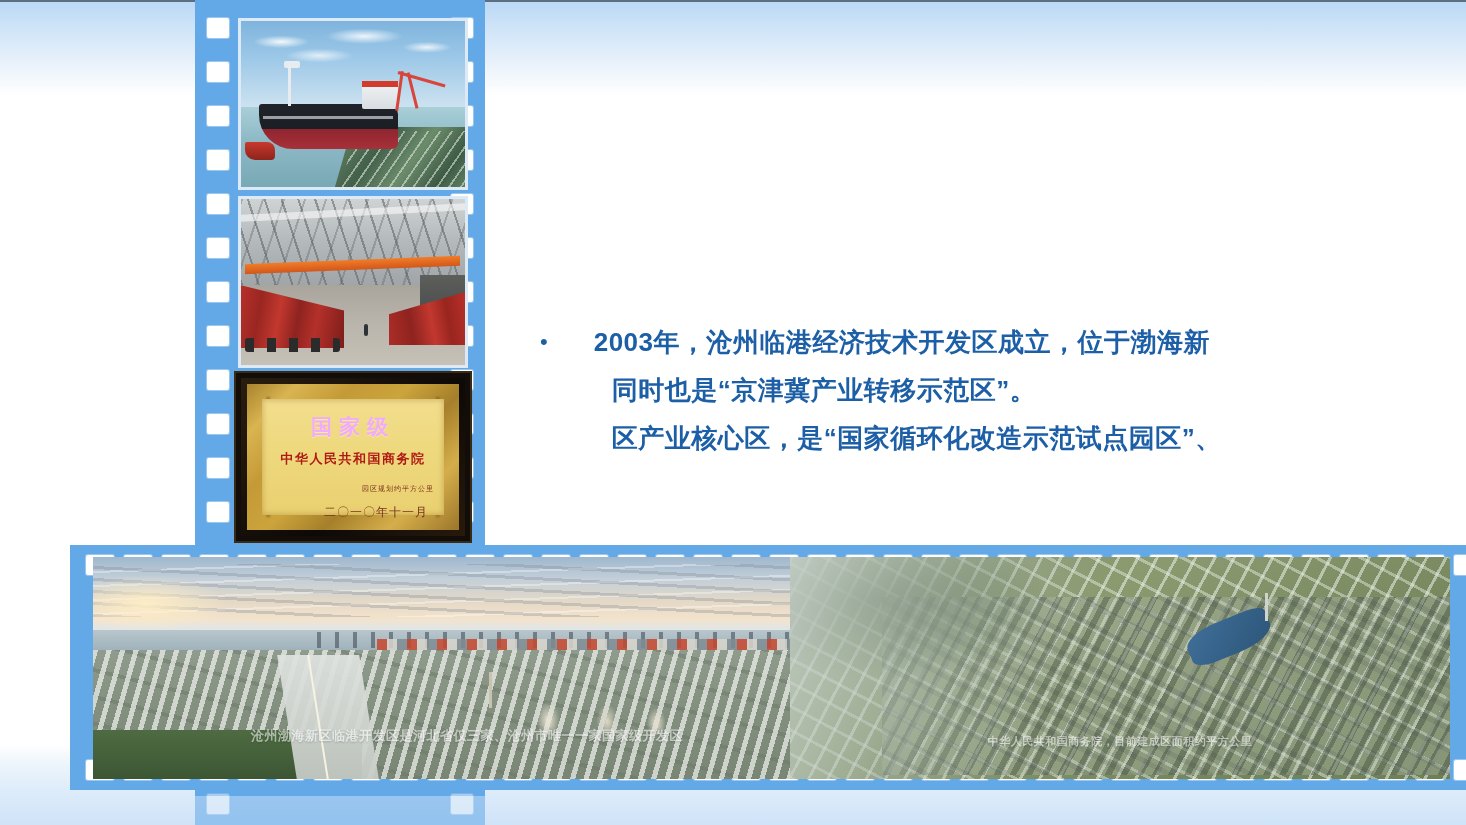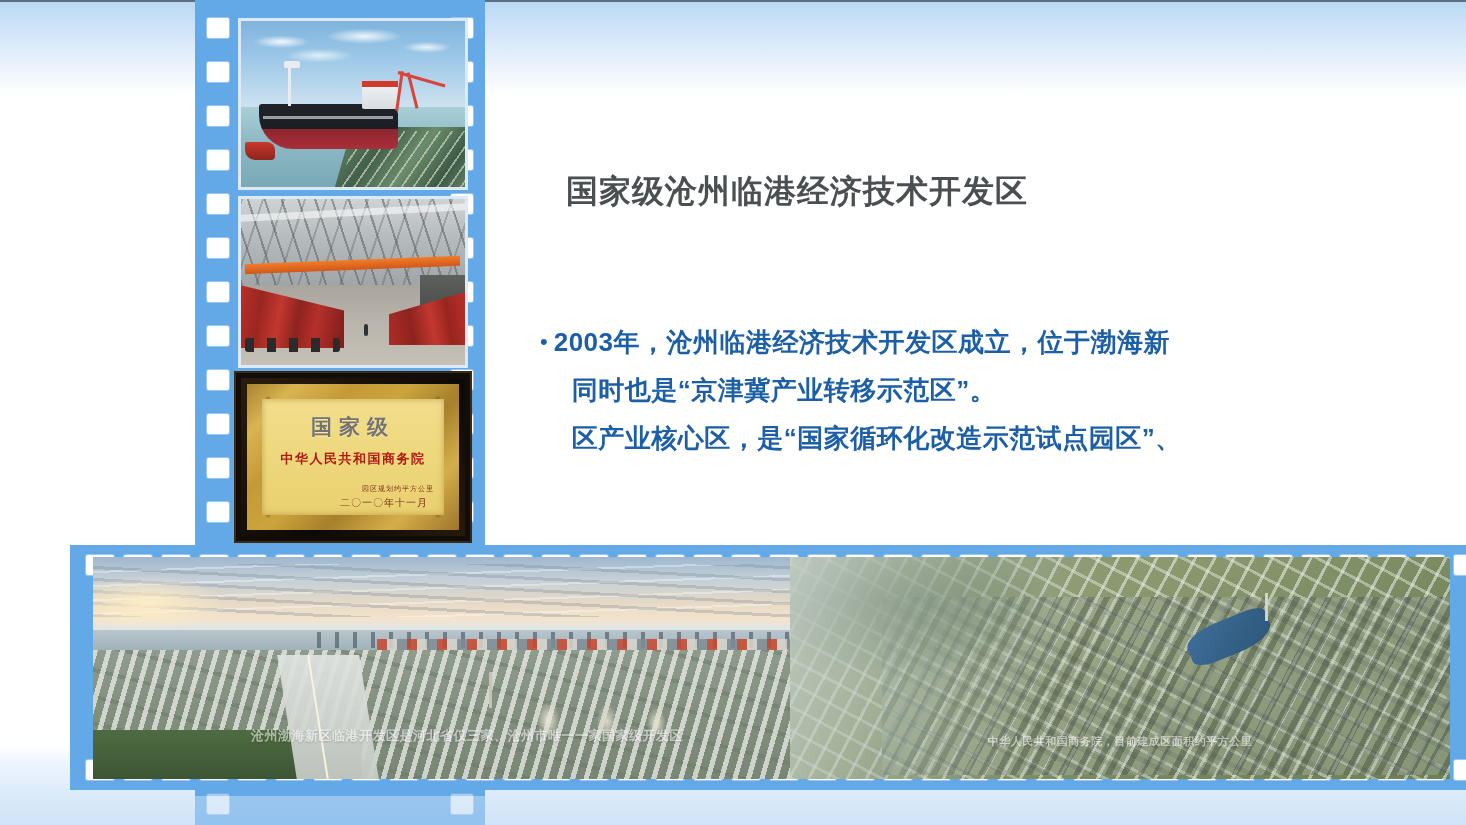--- a/index.html
+++ b/index.html
@@ -121,27 +121,27 @@
     background:linear-gradient(135deg,#a8832e 0%,#d9b451 14%,#c49a36 30%,#cba43c 46%,#a57f2a 62%,#d5ae4b 80%,#9c762a 100%);}
   .pl-inner{position:absolute;inset:26px;background:linear-gradient(to bottom,#f2de8e 0%,#efd97f 40%,#e9d070 100%);box-shadow:inset 0 0 6px rgba(150,110,30,.5);}
   .pl-orn{position:absolute;inset:11px;
     background:
       radial-gradient(circle 5px at 10% 10%,rgba(120,88,20,.55),transparent 70%),
       radial-gradient(circle 5px at 90% 10%,rgba(120,88,20,.55),transparent 70%),
       radial-gradient(circle 5px at 10% 90%,rgba(120,88,20,.55),transparent 70%),
       radial-gradient(circle 5px at 90% 90%,rgba(120,88,20,.55),transparent 70%);}
   .pl-text{position:absolute;inset:26px;display:flex;flex-direction:column;align-items:center;
     justify-content:flex-start;padding-top:14px;box-sizing:border-box;}
-  .pl-t1{font-size:21px;font-weight:bold;color:#737373;letter-spacing:7px;
+  .pl-t1{font-size:21px;font-weight:bold;color:#f0abfc;letter-spacing:7px;
     font-family:"Liberation Serif","DejaVu Serif",serif;text-shadow:0 1px 0 rgba(255,240,190,.6);}
   .pl-t2{margin-top:9px;font-size:13px;font-weight:bold;color:#b01a14;letter-spacing:1.5px;
     font-family:"Liberation Serif","DejaVu Serif",serif;}
   .pl-t3{margin-top:16px;font-size:7px;color:#7a3018;letter-spacing:1px;align-self:flex-end;margin-right:10px;
     font-family:"Liberation Serif","DejaVu Serif",serif;}
-  .pl-t4{margin-top:2px;font-size:10px;color:#7a3018;letter-spacing:1px;align-self:flex-end;margin-right:16px;
+  .pl-t4{margin-top:10px;font-size:12px;color:#7a3018;letter-spacing:1px;align-self:flex-end;margin-right:16px;
     font-family:"Liberation Serif","DejaVu Serif",serif;}
 
   
   .ph-city{position:absolute;left:93px;top:557px;width:748px;height:222px;overflow:hidden;background:#8aa3b4;}
   .ph-aerial{position:absolute;left:790px;top:557px;width:660px;height:222px;overflow:hidden;background:#6d7e55;}
 
   .c-sky{position:absolute;left:0;top:0;width:100%;height:33%;
     background:linear-gradient(to bottom,#9fb7cd 0%,#c3cfd9 30%,#e5d9c6 62%,#f3e3cc 85%,#dfe6ea 100%);}
   .c-sun{position:absolute;left:-4%;top:8%;width:22%;height:26%;
     background:radial-gradient(ellipse at center,rgba(255,238,198,.95),rgba(255,238,198,0) 70%);}
@@ -203,21 +203,21 @@
   .title{
     position:absolute;left:566px;top:170px;width:820px;
     font-size:32px;font-weight:bold;color:#4a4f52;letter-spacing:1px;
   }
   .body-block{position:absolute;left:540px;top:318px;width:800px;}
   .bullet-row{display:flex;align-items:flex-start;}
   .bullet-dot{color:#1d5fa6;font-size:22px;line-height:48px;margin-right:6px;}
   .bullet-text{
     color:#1d5fa6;font-size:26px;font-weight:bold;line-height:48px;letter-spacing:.5px;
   }
-  .bullet-text .ln{display:block;}
+  .bullet-text .ln{display:block;margin-left:40px;}
   .ln.indent{padding-left:18px;}
 </style>
 </head>
 <body>
 
 <div class="slide">
 
   <div class="bg-top"></div>
   <div class="bg-top-line"></div>
   <div class="bg-bottom"></div>
@@ -419,21 +419,20 @@
     <div class="a-base"></div>
     <div class="a-grid"></div>
     <div class="a-blocks"></div>
     <div class="a-lake"></div>
     <div class="a-stack"></div>
     <div class="a-trees"></div>
     <div class="a-haze"></div>
     <div class="img-caption cap-aerial">中华人民共和国商务院，目前建成区面积约平方公里</div>
   </div>
 
-  <div class="title">国家级沧州临港经济技术开发区</div>
 
   <div class="body-block">
     <div class="bullet-row">
       <div class="bullet-dot">•</div>
       <div class="bullet-text">
         <span class="ln">2003年，沧州临港经济技术开发区成立，位于渤海新</span>
         <span class="ln indent">同时也是“京津冀产业转移示范区”。</span>
         <span class="ln indent">区产业核心区，是“国家循环化改造示范试点园区”、</span>
       </div>
     </div>

